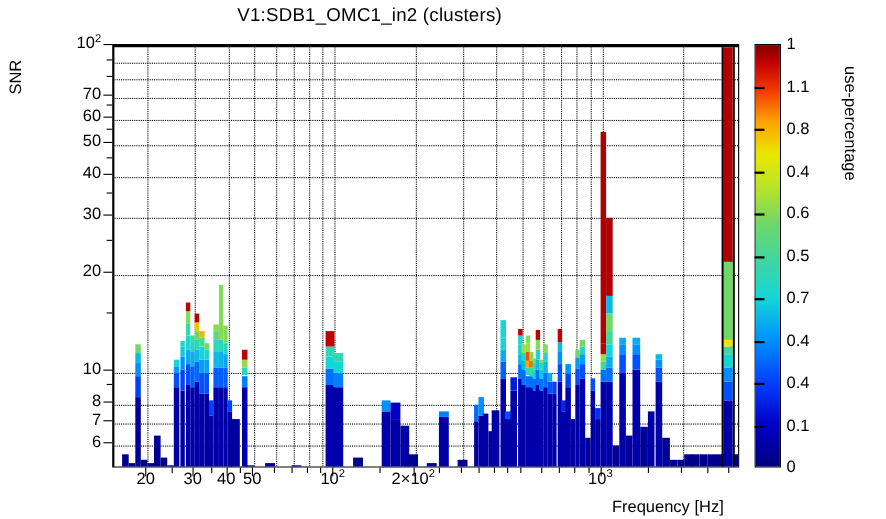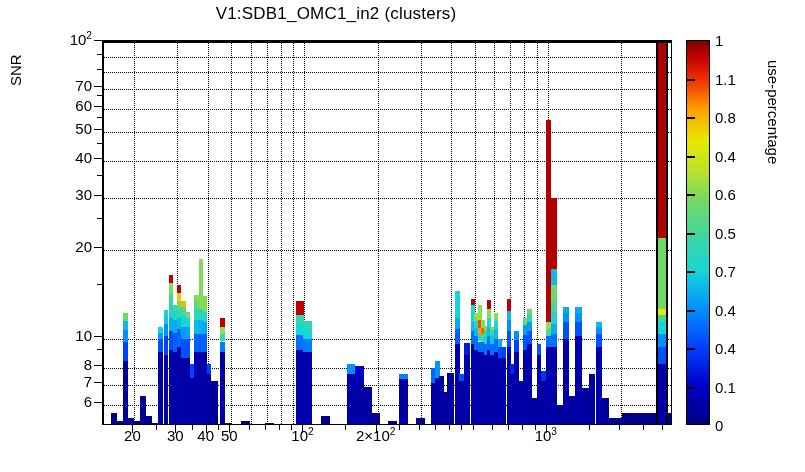--- a/index.html
+++ b/index.html
@@ -581,20 +581,21 @@
       <div class="xtick" style="left: 491.842px; top: 425px; height: 5px;"></div>
       <div class="xtick" style="left: 508.132px; top: 425px; height: 5px;"></div>
       <div class="xtick" style="left: 522.244px; top: 425px; height: 5px;"></div>
       <div class="xtick" style="left: 534.691px; top: 425px; height: 5px;"></div>
       <div class="xtick" style="left: 588.676px; top: 425px; height: 5px;"></div>
       <div class="xtick" style="left: 619.078px; top: 425px; height: 5px;"></div>
       <div class="xtick" style="left: 642.66px; top: 425px; height: 5px;"></div>
       <div class="xtick" style="left: 661.928px; top: 425px; height: 5px;"></div>
     </div>
 
+  <div id="x-axis-title">Frequency [Hz]</div>
 
   <div id="colorbar">
     <div id="colorbar-grad" style="background: linear-gradient(rgb(127, 0, 0) 0%, rgb(192, 0, 0) 4%, rgb(240, 48, 0) 10%, rgb(255, 160, 0) 18%, rgb(232, 232, 0) 26%, rgb(184, 227, 42) 34%, rgb(114, 216, 101) 42%, rgb(69, 214, 155) 50%, rgb(21, 214, 214) 60%, rgb(0, 144, 255) 70%, rgb(0, 64, 255) 80%, rgb(0, 0, 200) 90%, rgb(0, 0, 127) 100%);"></div>
   </div>
   <div id="colorbar-ticks">
       <div class="cb-label" style="top: 40px;">1</div>
       <div class="cb-label" style="top: 78.5px;">1.1</div>
       <div class="cbtick" style="top: 78.5px; left: 686px;"></div>
       <div class="cb-label" style="top: 117px;">0.8</div>
       <div class="cbtick" style="top: 117px; left: 686px;"></div>

